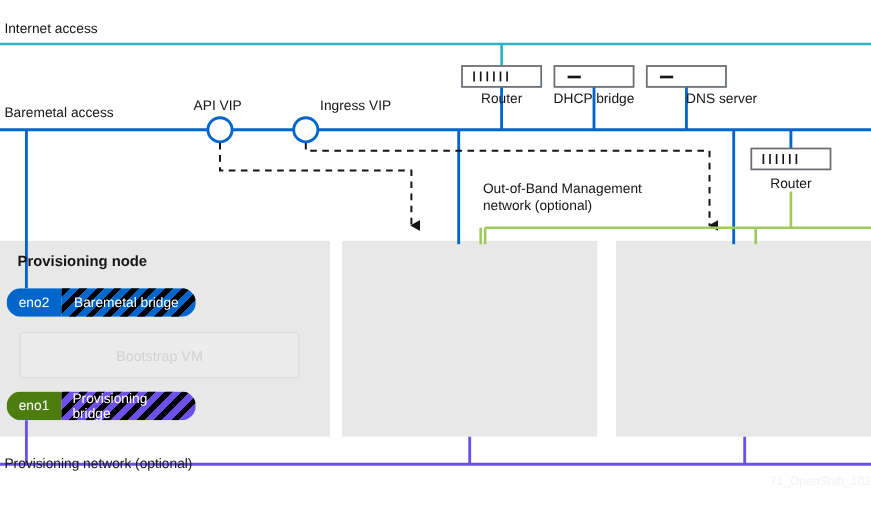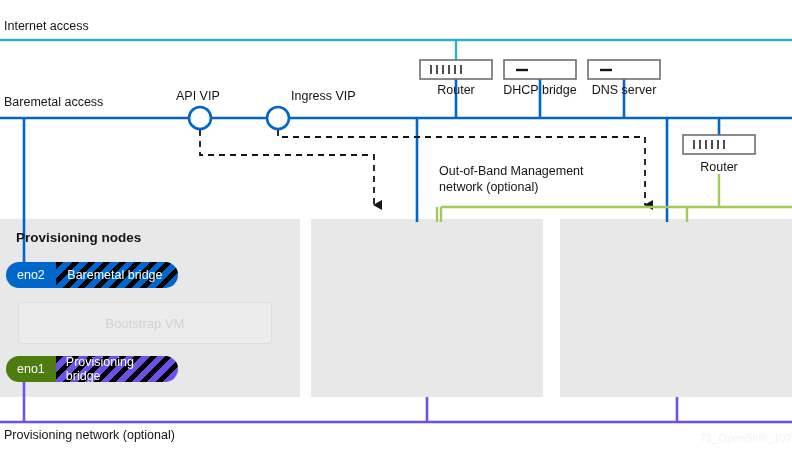--- a/index.html
+++ b/index.html
@@ -28,24 +28,24 @@
     color: #151515;
     font-size: 12.5px;
     line-height: 1.25;
   }
   .lbl-internet   { left: 4px;  top: 19px; }
   .lbl-baremetal  { left: 4px;  top: 95px; }
   .lbl-apivip     { left: 176px; top: 89px; }
   .lbl-ingressvip { left: 260px; top: 89px; margin-left: 31px; }
   .lbl-router1    { left: 420px; top: 83px; width: 72px; text-align: center; }
   .lbl-dhcp       { left: 500px; top: 83px; width: 80px; text-align: center; }
-  .lbl-dns        { left: 588px; top: 83px; width: 72px; text-align: center; }
+  .lbl-dns        { left: 620px; top: 83px; width: 72px; text-align: center; }
   .lbl-router2    { left: 683px; top: 160px; width: 72px; text-align: center; }
   .lbl-oob        { left: 439px; top: 163px; line-height: 1.3; }
-  .lbl-provnet    { left: 4px;  top: 428px; }
+  .lbl-provnet    { left: 4px;  top: 414px; }
 
   .boxtitle {
     position: absolute;
     font-weight: bold;
     font-size: 13.5px;
     color: #151515;
     white-space: nowrap;
   }
   .bt-prov { left: 16px;  top: 230px; }
   .bt-ctrl { left: 326px; top: 230px; }
@@ -212,21 +212,21 @@
   <div class="lbl lbl-dns">DNS server</div>
   <div class="lbl lbl-router2">Router</div>
 
   <div class="lbl lbl-oob">
     <div>Out-of-Band Management</div>
     <div>network (optional)</div>
   </div>
 
   <div class="lbl lbl-provnet">Provisioning network (optional)</div>
 
-  <div class="boxtitle bt-prov">Provisioning nodes</div>
+  <div class="boxtitle bt-prov">Provisioning node</div>
 
   <div class="bridge bridge-baremetal">
     <span class="nic">eno2</span>
     <span class="br">Baremetal bridge</span>
   </div>
 
   <div class="bootstrap">Bootstrap VM</div>
 
   <div class="bridge bridge-provisioning">
     <span class="nic">eno1</span>

